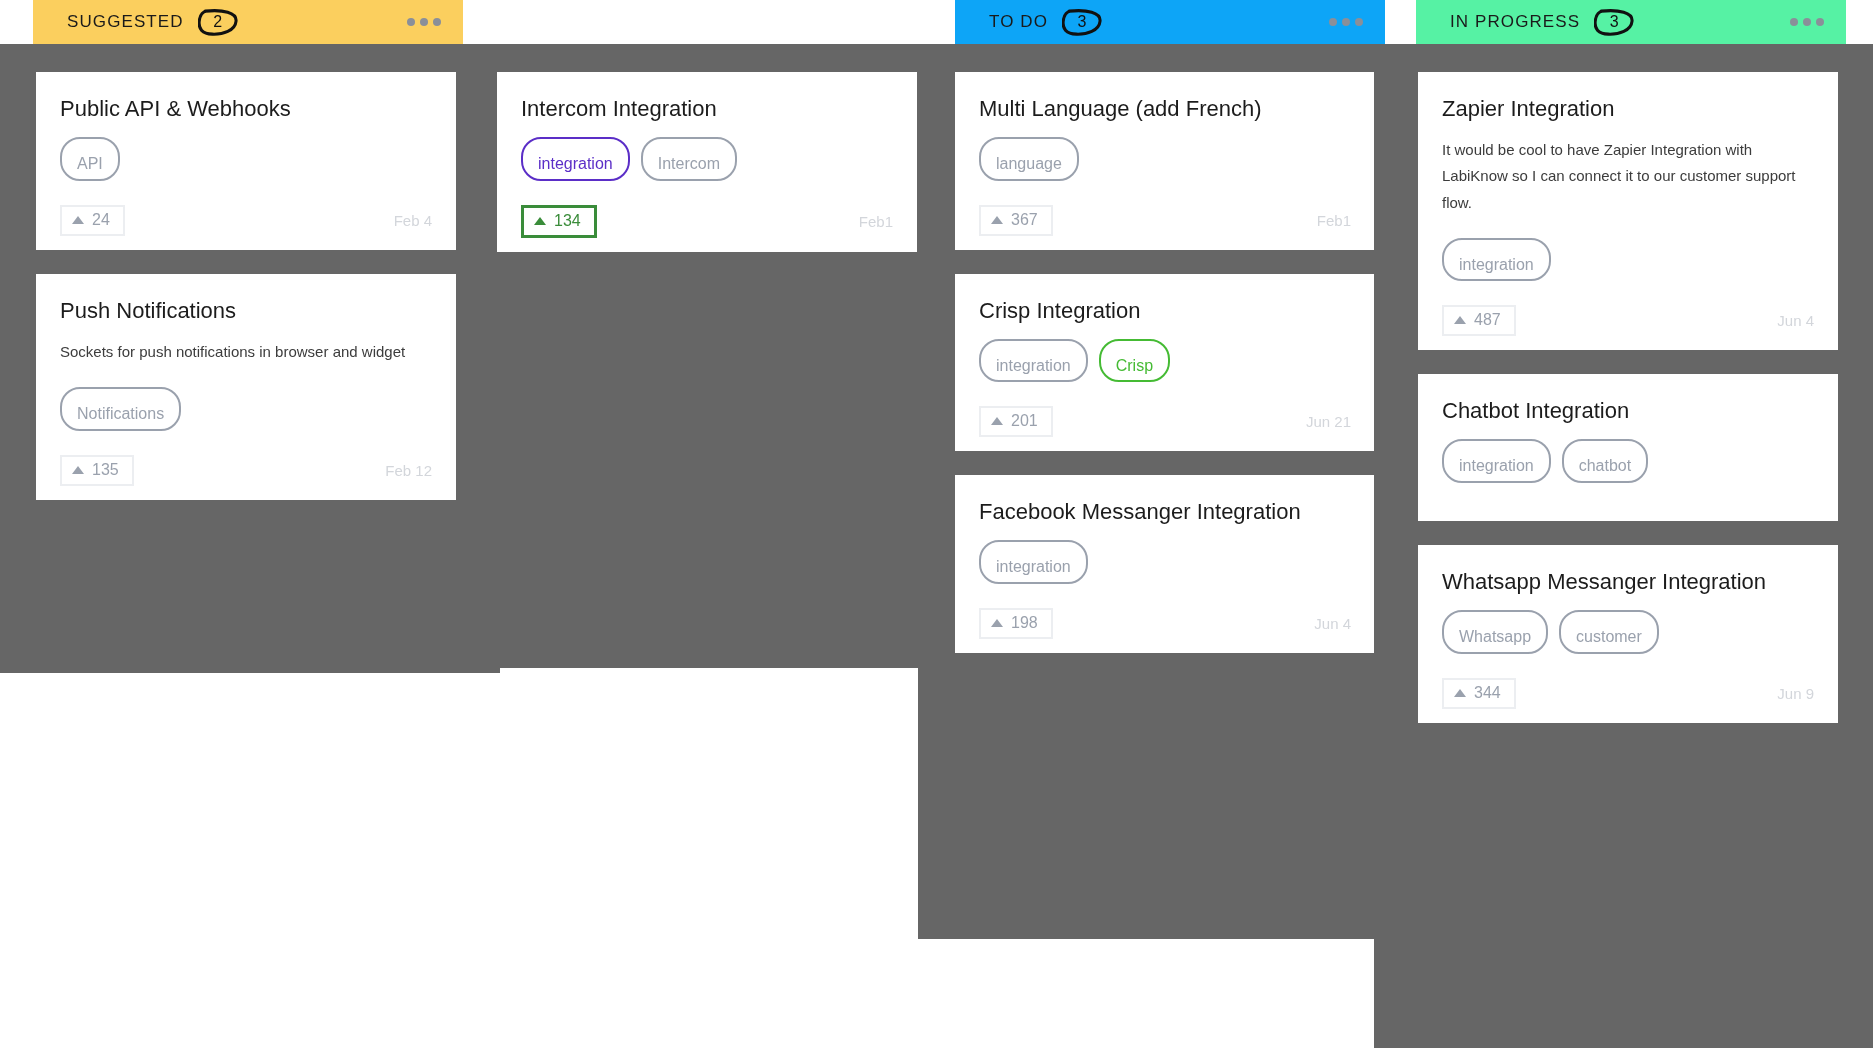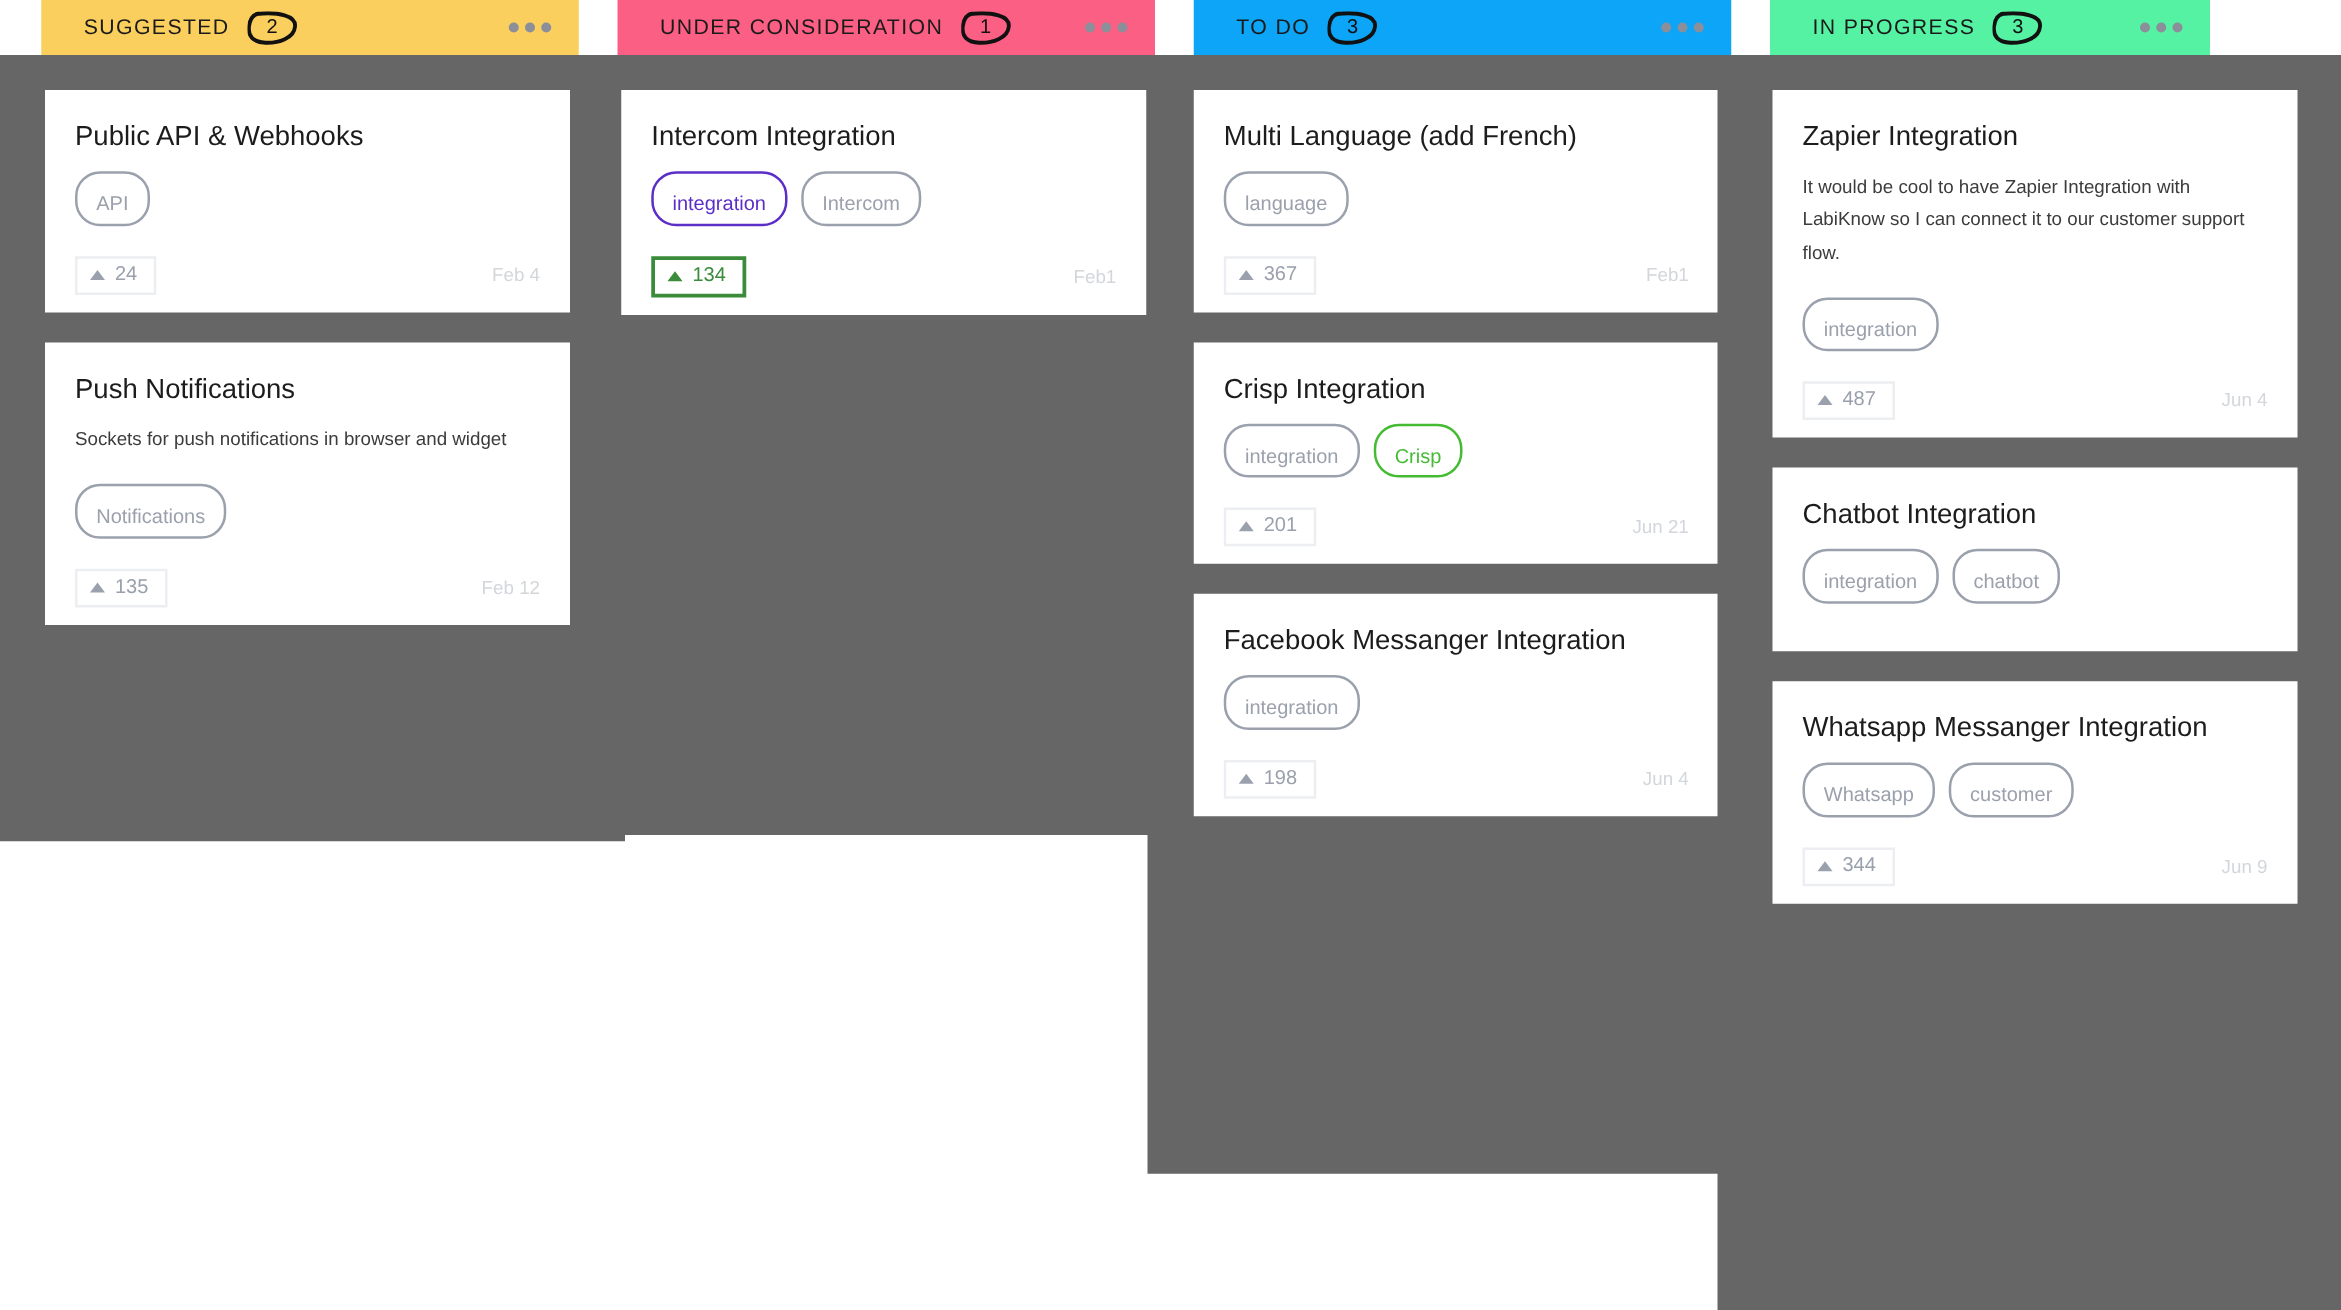--- a/index.html
+++ b/index.html
@@ -145,36 +145,20 @@
         <div class="card-foot">
           <div class="votes">
             <span class="tri"></span>
             <span>135</span>
           </div>
           <div class="card-date">Feb 12</div>
         </div>
       </div>
     </div>
     <div class="col-bg" style="left: 461px; top: 44px; width: 500px; height: 624px;"></div>
-    <div class="col-header" style="left: 494px; top: 0px; width: 430px; background: rgb(251, 95, 131);">
-      <div class="left">
-        <div class="col-title">UNDER CONSIDERATION</div>
-        <div class="count-badge">
-          <svg viewBox="0 0 42 27" preserveAspectRatio="none">
-            <path d="M7.56,2.2 C26.04,0.4 41.16,3.4 39.9,12.4 C39.06,21.6 26.04,25.6 15.12,25.2 C4.2,24.7 0.42,19.6 1.26,12.2 C2.1,5.4 5.04,2.6 9.24,2.0" fill="none" stroke="#111" stroke-width="3.2" stroke-linecap="round"></path>
-          </svg>
-          <span>1</span>
-        </div>
-      </div>
-      <div class="dots">
-        <i></i>
-        <i></i>
-        <i></i>
-      </div>
-    </div>
     <div class="col-scroll" style="left: 497px; top: 72px; width: 420px;">
       <div class="card">
         <div class="card-title">Intercom Integration</div>
         <div class="tags">
           <span class="tag purple">integration</span>
           <span class="tag">Intercom</span>
         </div>
         <div class="card-foot">
           <div class="votes voted">
             <span class="tri"></span>
@@ -237,21 +221,21 @@
         <div class="card-foot">
           <div class="votes">
             <span class="tri"></span>
             <span>198</span>
           </div>
           <div class="card-date">Jun 4</div>
         </div>
       </div>
     </div>
     <div class="col-bg" style="left: 1374px; top: 44px; width: 500px; height: 1004px;"></div>
-    <div class="col-header" style="left: 1416px; top: 0px; width: 352px; background: rgb(86, 242, 164);">
+    <div class="col-header" style="left: 1416px; top: 0px; width: 430px; background: rgb(86, 242, 164);">
       <div class="left">
         <div class="col-title">IN PROGRESS</div>
         <div class="count-badge">
           <svg viewBox="0 0 42 27" preserveAspectRatio="none">
             <path d="M7.56,2.2 C26.04,0.4 41.16,3.4 39.9,12.4 C39.06,21.6 26.04,25.6 15.12,25.2 C4.2,24.7 0.42,19.6 1.26,12.2 C2.1,5.4 5.04,2.6 9.24,2.0" fill="none" stroke="#111" stroke-width="3.2" stroke-linecap="round"></path>
           </svg>
           <span>3</span>
         </div>
       </div>
       <div class="dots">

